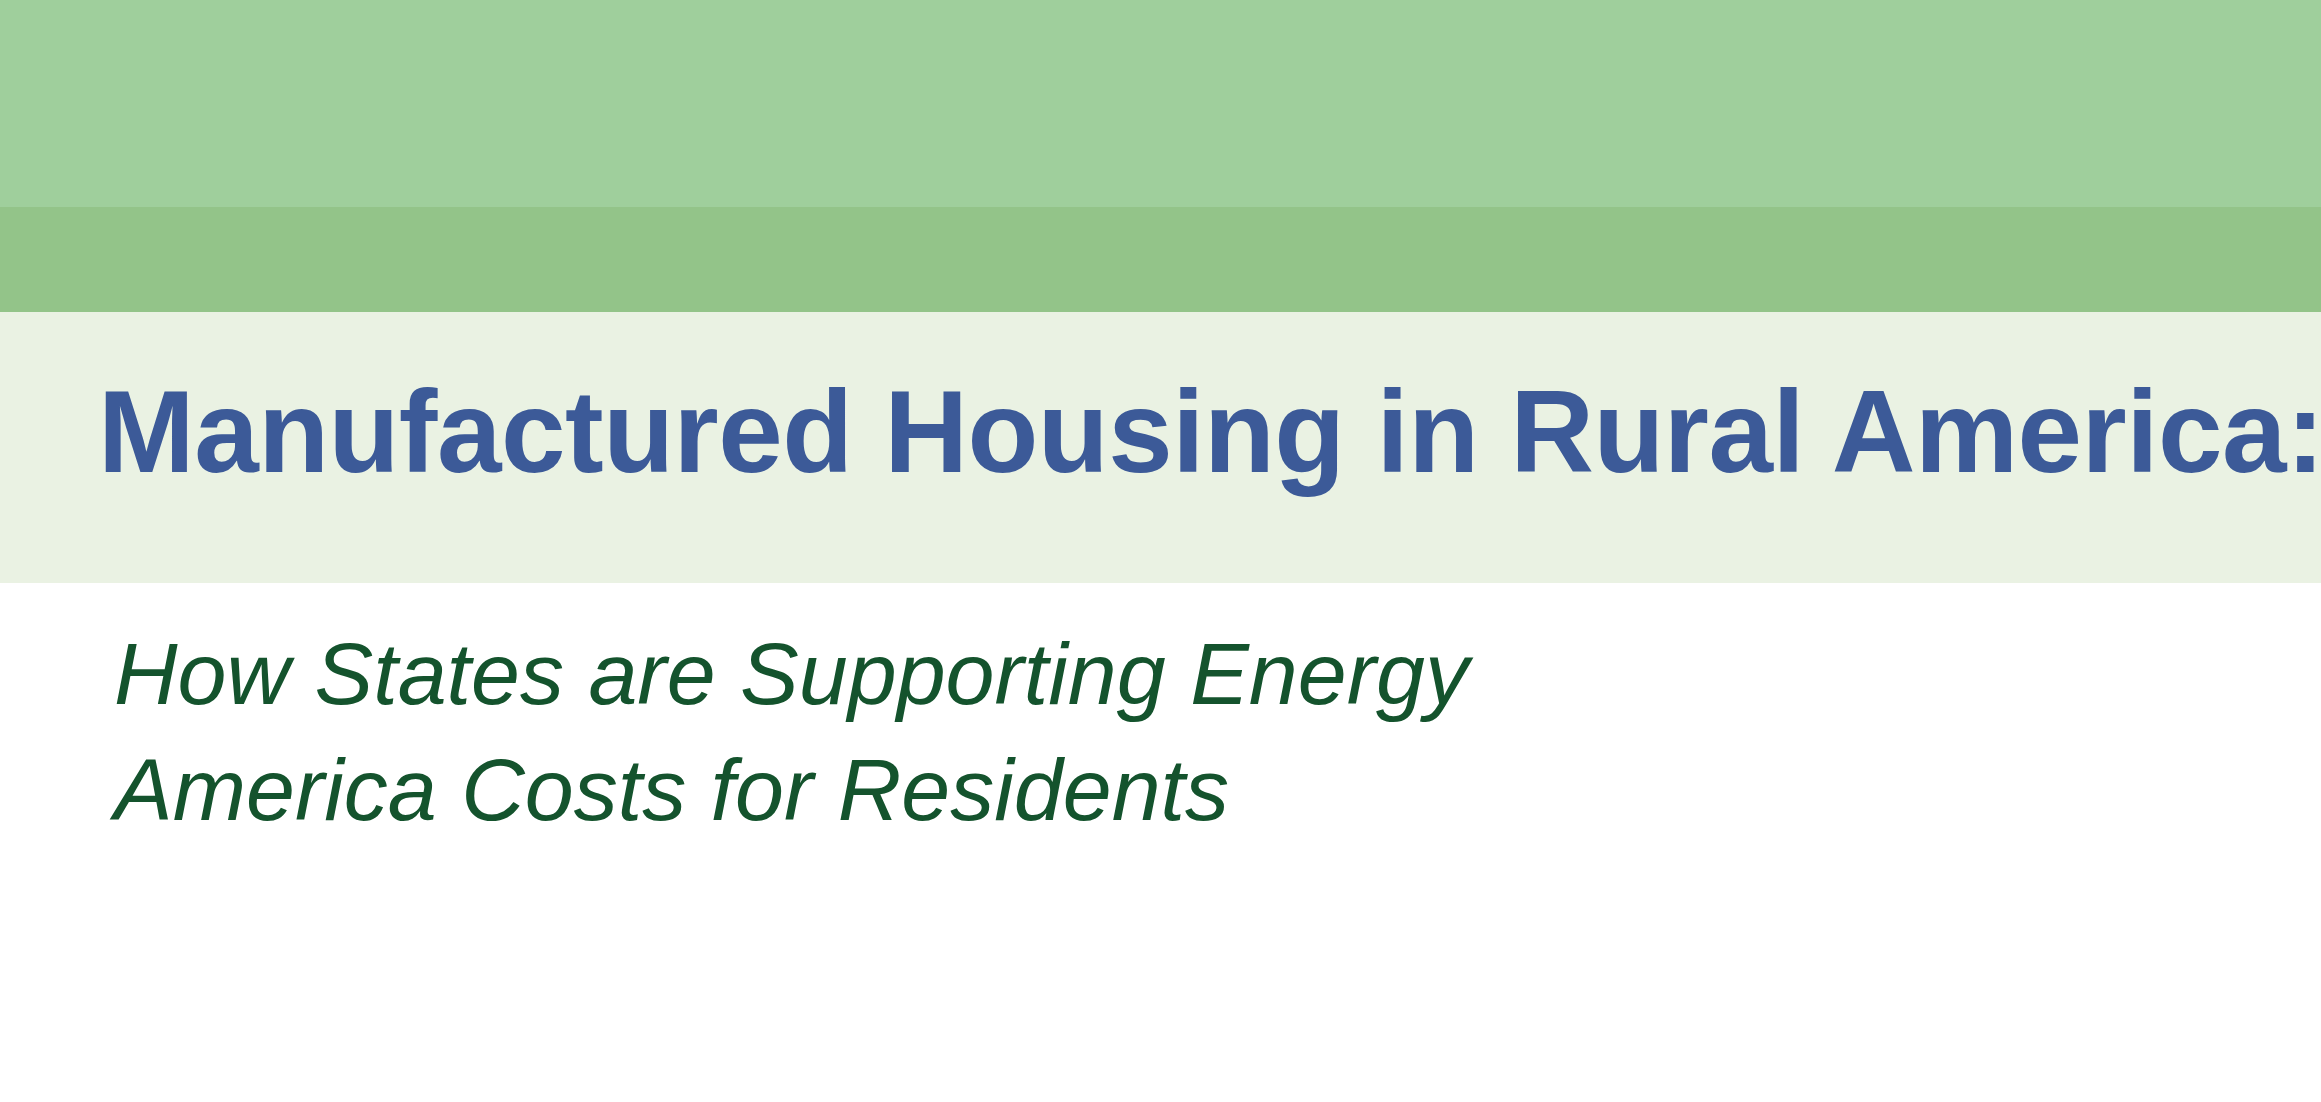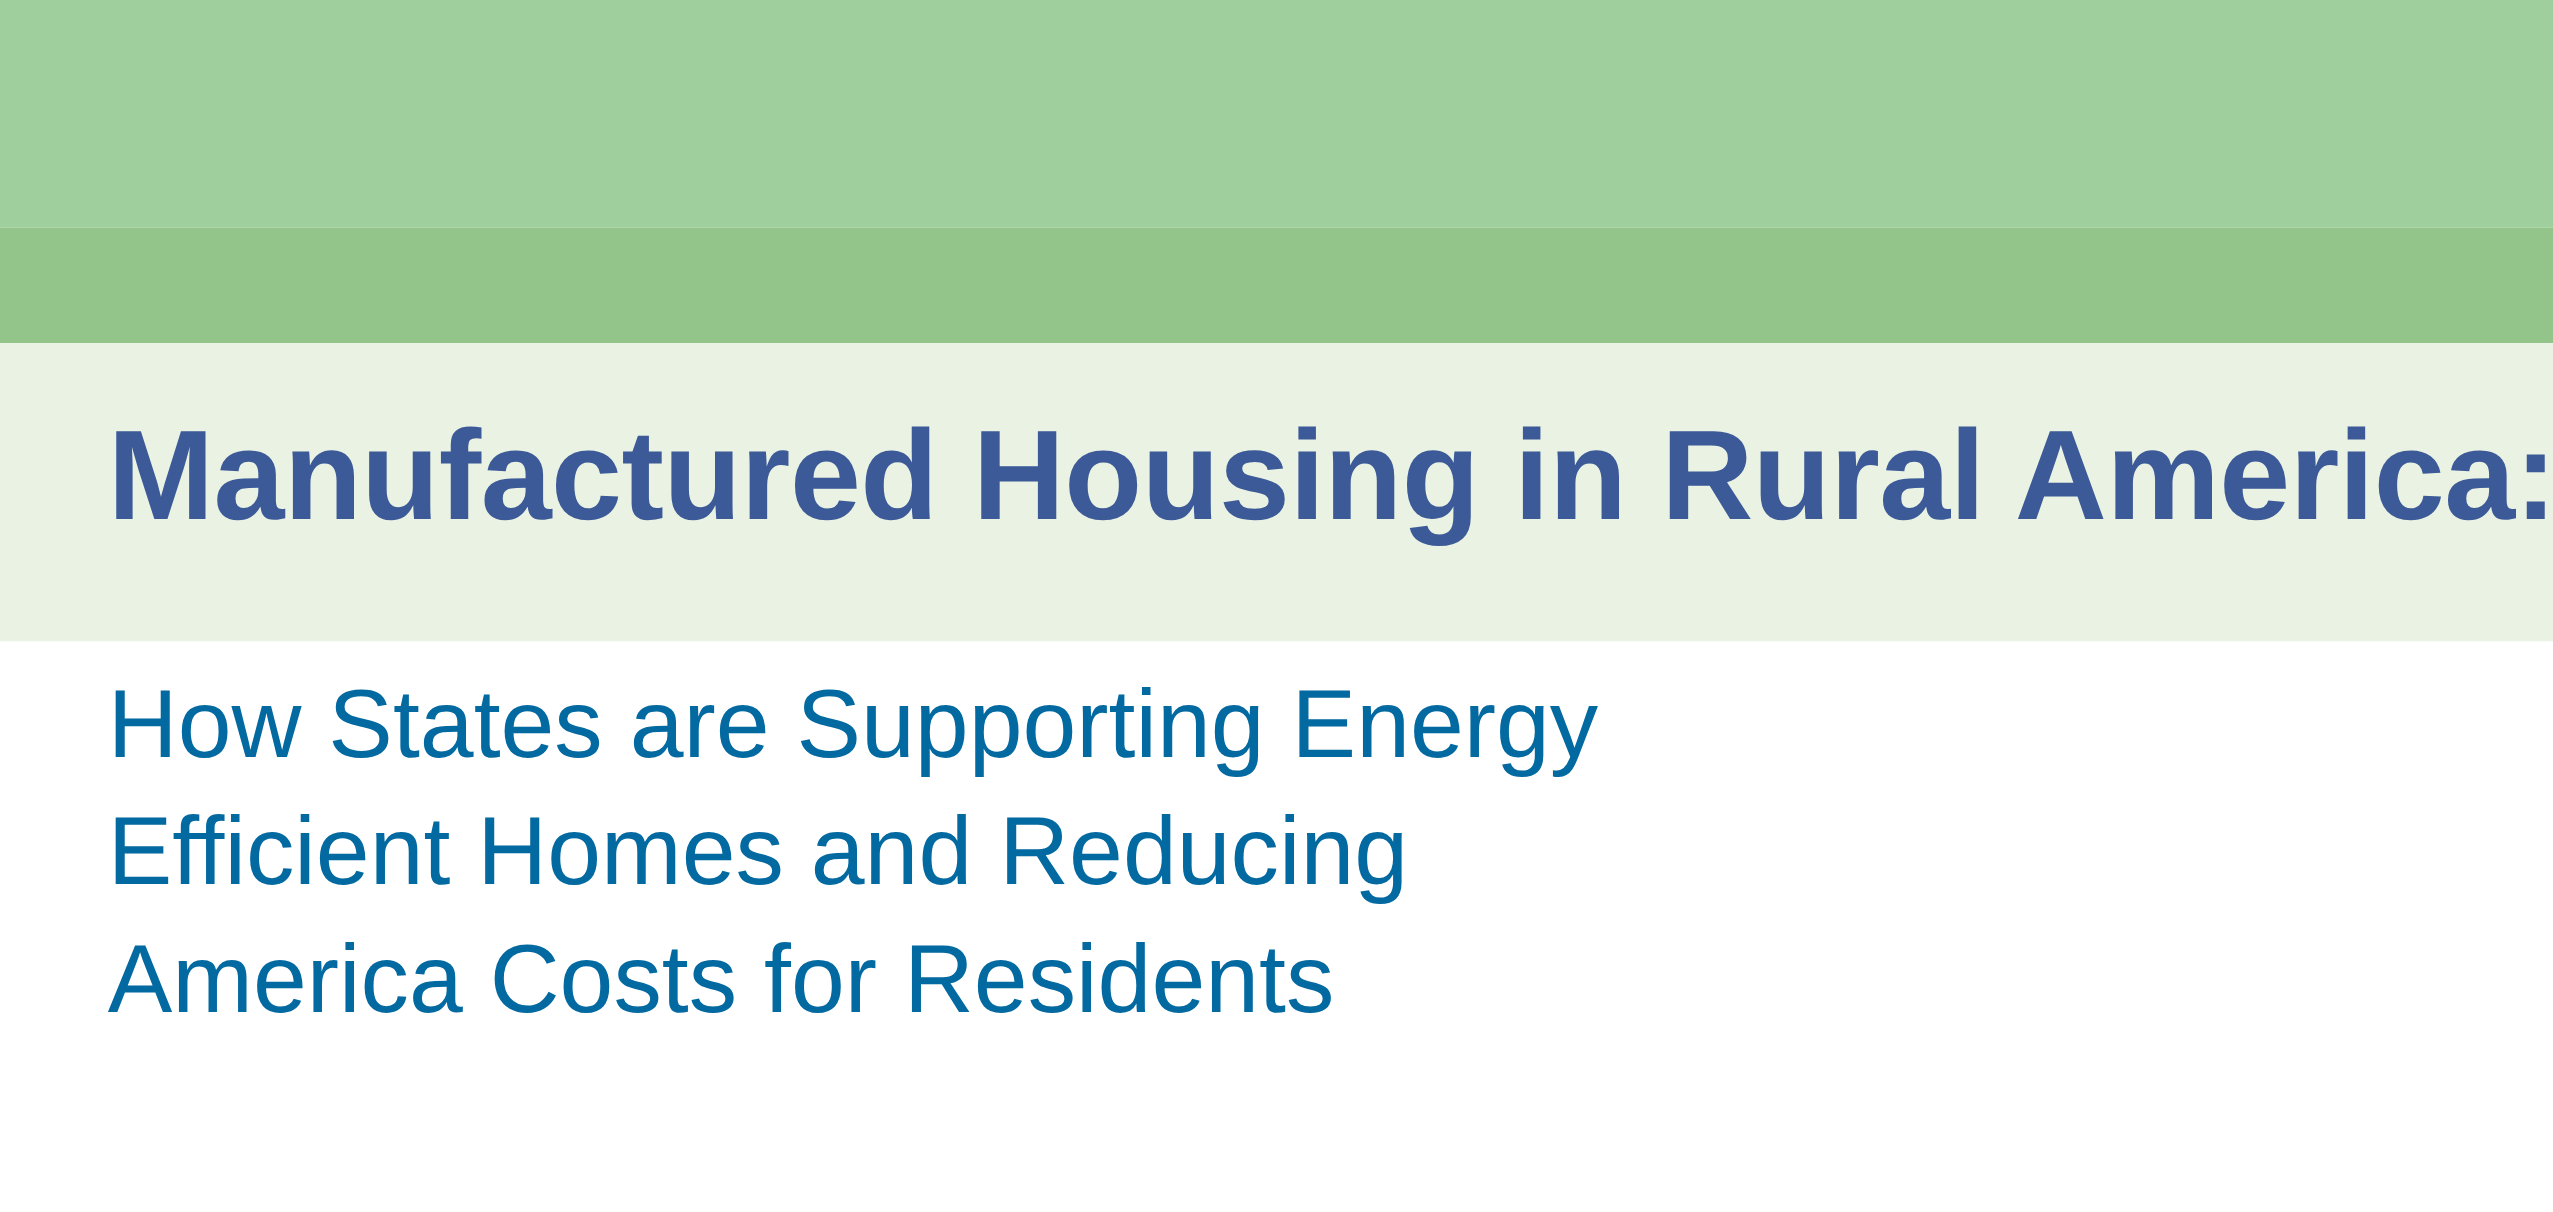--- a/index.html
+++ b/index.html
@@ -72,27 +72,28 @@
   
   .subtitle-wrap {
     position: absolute;
     left: 0;
     top: 600px;
     width: 2321px;
     padding-left: 98px;
     box-sizing: border-box;
   }
   .subtitle {
-    margin: 0;
+    margin: 16px;
     font-family: "Liberation Sans", sans-serif;
+    font-style: italic;
     font-weight: 400;
     font-size: 88px;
     line-height: 1.32;
     letter-spacing: 0px;
-    color: #0369a1;
+    color: #14532d;
   }
   .subtitle-line {
     display: block;
     white-space: nowrap;
   }
 </style>
 </head>
 <body>
 
 <div class="slide">
@@ -101,18 +102,17 @@
   <div class="band-dark"></div>
   <div class="band-pale"></div>
 
   <div class="title-wrap">
     <h1 class="title">Manufactured Housing in Rural America:</h1>
   </div>
 
   <div class="subtitle-wrap">
     <p class="subtitle">
       <span class="subtitle-line">How States are Supporting Energy</span>
-      <span class="subtitle-line">Efficient Homes and Reducing</span>
       <span class="subtitle-line">America Costs for Residents</span>
     </p>
   </div>
 
 </div>
 
 </body></html>

